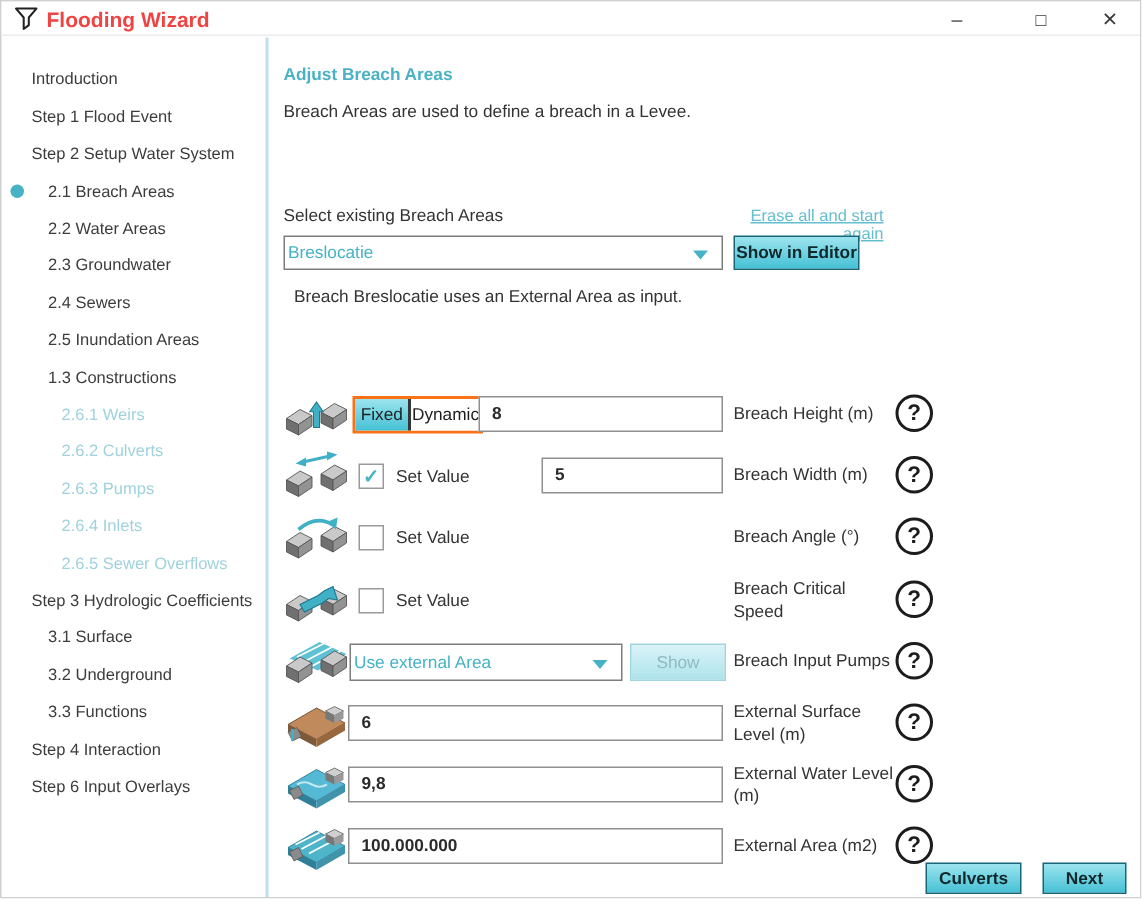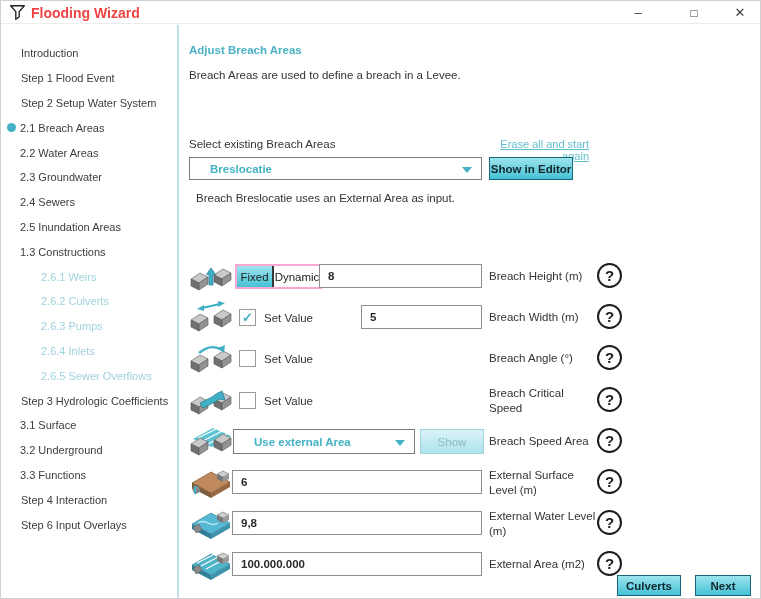--- a/index.html
+++ b/index.html
@@ -14,49 +14,49 @@
   .app-icon { position:absolute; left:8px; top:3px; }
   .app-title { position:absolute; left:30px; top:4px; font-size:14px; font-weight:600; color:#ef4444; }
   .win-ctrl { position:absolute; top:0; width:26px; height:23px; display:flex; align-items:center; justify-content:center; font-size:13px; color:#3c3c3c; cursor:default; }
   .ctrl-min { left:624px; }
   .ctrl-max { left:680px; font-size:12px; }
   .ctrl-close { left:726px; }
   
   .sidebar { position:absolute; left:0; top:40px; width:176px; }
   .sb-item { position:relative; height:24.8px; display:flex; align-items:center; font-size:11px; color:#3c3c3c; cursor:default; }
   .sb-item.lvl0 { padding-left:20px; }
-  .sb-item.lvl1 { padding-left:19px; }
+  .sb-item.lvl1 { padding-left:31px; }
   .sb-item.lvl2 { padding-left:40px; }
   .sb-item.muted { color:#9fd2dc; }
   .sb-dot { position:absolute; left:6px; top:8px; width:9px; height:9px; border-radius:50%; background:#45b2c6; }
   .v-divider { position:absolute; left:176px; top:24px; width:2px; height:575px; background:#bfe0e6; }
   
   .content { position:absolute; left:0; top:0; width:761px; height:599px; }
   .heading { position:absolute; left:188px; top:43px; font-weight:bold; color:#4bb2c5; font-size:11.5px; }
   .desc { position:absolute; left:188px; top:68px; color:#333; }
   .select-label { position:absolute; left:188px; top:137px; color:#333; }
   .erase-link { position:absolute; left:486px; top:137px; width:102px; text-align:right; color:#63becd; text-decoration:underline; font-size:11px; cursor:pointer; }
   .dropdown { position:relative; border:1px solid #7d7d7d; background:#fff; display:flex; align-items:center; cursor:pointer; }
   .dd-main { position:absolute; left:188px; top:156px; width:293px; height:23px; }
-  .dd-text { margin-left:20px; color:#45b2c6; font-weight:700; font-size:11.5px; }
+  .dd-text { margin-left:2px; color:#45b2c6; font-weight:400; font-size:11.5px; }
   .dd-arrow { position:absolute; right:9px; top:50%; margin-top:-2px; width:0; height:0;
       border-left:5px solid transparent; border-right:5px solid transparent; border-top:6px solid #45b2c6; }
   .btn-cyan { background:linear-gradient(#9ce4ee, #46c1d5); border:1px solid #17677a; color:#10272c;
       display:flex; align-items:center; justify-content:center; font-size:11.5px; cursor:pointer; }
   .show-editor { position:absolute; left:488px; top:156px; width:84px; height:23px; font-weight:600; }
   .note { position:absolute; left:195px; top:191px; color:#333; }
   
   .row { position:absolute; left:188px; width:450px; height:41px; }
   .row-icon { position:absolute; left:0; top:2px; width:44px; height:37px; }
   .row-label { position:absolute; left:300px; top:0; width:108px; height:41px; display:flex; align-items:center; line-height:1.3; color:#333; }
   .help { position:absolute; left:408px; top:7px; width:25px; height:25px; border:2px solid #1c1c1c; border-radius:50%;
       display:flex; align-items:center; justify-content:center; font-weight:bold; font-size:15px; color:#1c1c1c; cursor:pointer; background:#fff; }
   .txt-input { position:absolute; top:8px; height:24px; border:1px solid #8f8f8f; background:#fff; padding:0 8px;
       font-family:"Liberation Sans", sans-serif; font-size:11.5px; font-weight:bold; color:#2b2b2b; }
-  .seg-toggle { position:absolute; left:46px; top:8px; height:25px; display:flex; border:2px solid #f9a8d4; }
+  .seg-toggle { position:absolute; left:46px; top:8px; height:25px; display:flex; border:2px solid #f97316; }
   .seg { display:flex; align-items:center; justify-content:center; font-size:11.5px; color:#1d1d1d; cursor:pointer; background:#fff; }
   .seg-fixed { width:37px; border-right:2px solid #363636; background:linear-gradient(#9ce4ee, #46c1d5); }
   .seg-dyn { width:46px; }
   .checkbox { position:absolute; left:50px; top:12px; width:17px; height:17px; border:1px solid #9a9a9a; background:#fff;
       display:flex; align-items:center; justify-content:center; color:#45b2c6; font-size:13px; font-weight:bold; cursor:pointer; }
   .cb-label { position:absolute; left:75px; top:0; height:41px; display:flex; align-items:center; color:#333; }
   .dd-row { position:absolute; left:44px; top:8px; width:182px; height:25px; }
   .btn-show { position:absolute; left:231px; top:8px; width:64px; height:25px;
       background:linear-gradient(#d9f3f7, #aee3ec); border:1px solid #9fd4dc; color:#8fb9c1;
       display:flex; align-items:center; justify-content:center; font-size:11.5px; cursor:default; }
@@ -239,21 +239,21 @@
           <polygon points="4,16 24,5 42,13 23,24" fill="#5ec2d5"></polygon>
           <path d="M9 15 L27 6 M14 18 L33 8 M19 21 L38 11" stroke="#fff" stroke-width="1.2"></path>
           <use href="#lv-blocks"></use>
         </svg>
       </span>
       <div class="dropdown dd-row">
         <span class="dd-text">Use external Area</span>
         <span class="dd-arrow"></span>
       </div>
       <div class="btn-show">Show</div>
-      <span class="row-label">Breach Speed Area</span>
+      <span class="row-label">Breach Input Pumps</span>
       <span class="help">?</span>
     </div>
 
     <div class="row" style="top:461px">
       <span class="row-icon">
         <svg width="44" height="37" viewBox="0 0 44 37">
           <polygon points="3,19 22,8 41,18 22,29" fill="#c08a5c" stroke="#6e4a2c" stroke-width="0.6"></polygon>
           <polygon points="3,19 22,29 22,34 3,24" fill="#7d5a3a"></polygon>
           <polygon points="22,29 41,18 41,23 22,34" fill="#97683f"></polygon>
           <polygon points="28,10 34,7 40,10 34,13" fill="#cfcfcf" stroke="#555" stroke-width="0.5"></polygon>

